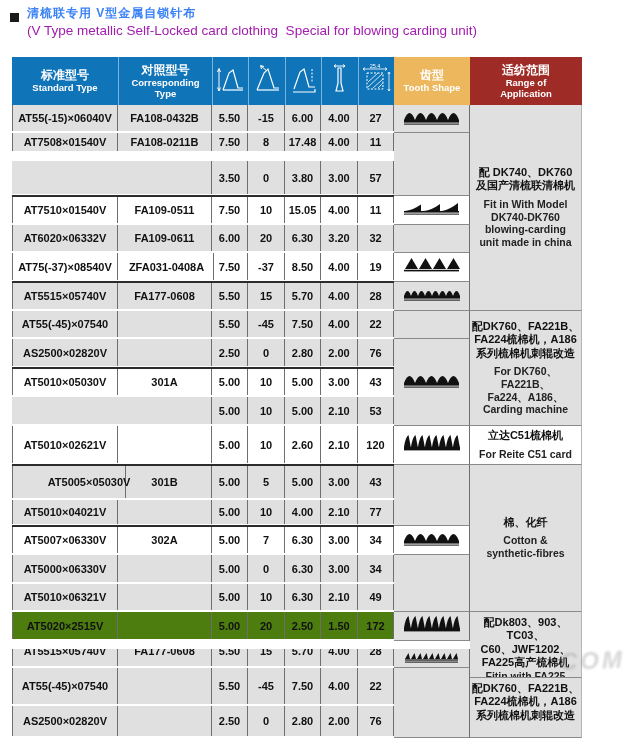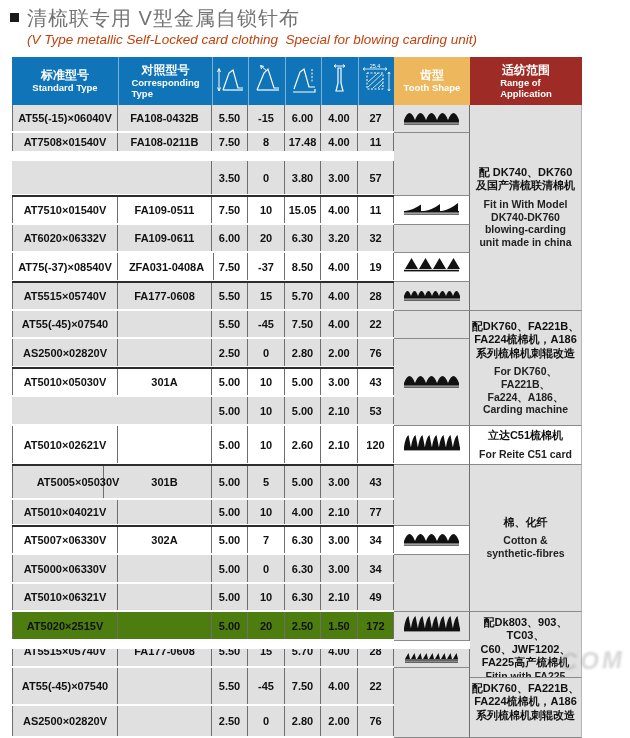--- a/index.html
+++ b/index.html
@@ -2,25 +2,25 @@
 <html><head>
 <meta charset="utf-8">
 <style>
   html,body{margin:0;padding:0;background:#fff;}
   #stage{position:relative;width:630px;height:738px;background:#fff;overflow:hidden;
          font-family:"Liberation Sans","DejaVu Sans",sans-serif;}
   
   #title-block{position:absolute;left:10px;top:6px;width:610px;}
   #title-row{display:flex;align-items:flex-start;}
   #title-bullet{width:9px;height:9px;background:#1a1a1a;margin:7px 8px 0 0;flex:0 0 auto;}
-  #title-zh{font-size:20px;font-weight:400;color:#737373;letter-spacing:1px;line-height:1.25;}
-  #title-en{font-size:13.5px;color:#c2410c;margin-left:17px;line-height:1.3;white-space:pre;font-style:italic;}
+  #title-zh{font-size:12px;font-weight:700;color:#3b82f6;letter-spacing:1px;line-height:1.25;}
+  #title-en{font-size:13.5px;color:#a21caf;margin-left:17px;line-height:1.3;white-space:pre;}
   
   .hcell{position:absolute;top:57px;height:48px;box-sizing:border-box;display:flex;
-         flex-direction:column;align-items:center;justify-content:center;text-align:left;color:#fff;}
+         flex-direction:column;align-items:center;justify-content:center;text-align:center;color:#fff;}
   .hcell .zh{font-size:12px;font-weight:700;line-height:1.25;}
   .hcell .en{font-size:9.5px;font-weight:700;line-height:1.15;white-space:pre-line;}
   .icell{position:absolute;top:57px;height:48px;box-sizing:border-box;display:flex;
          align-items:center;justify-content:center;border-left:1px solid rgba(255,255,255,.45);}
   
   .row{position:absolute;left:12px;width:382px;box-sizing:border-box;overflow:hidden;
        border-bottom:2px solid #fff;}
   .cell{position:absolute;top:0;bottom:0;display:flex;align-items:center;justify-content:center;
         font-size:11px;font-weight:700;color:#111;border-right:1px solid #6e6e6e;box-sizing:border-box;}
   .cell.first{border-left:1px solid #6e6e6e;}
@@ -384,21 +384,21 @@
           <span>2.60</span>
         </div>
         <div class="cell" style="left: 309px; width: 37px;">
           <span>2.10</span>
         </div>
         <div class="cell" style="left: 346px; width: 36px;">
           <span>120</span>
         </div>
       </div>
       <div class="row" style="top: 465px; height: 35px; background: rgb(224, 224, 224);">
-        <div class="cell first" style="left: 0px; width: 92px; padding-left: 40px;">
+        <div class="cell first" style="left: 0px; width: 114px; padding-left: 40px;">
           <span>AT5005×05030V</span>
         </div>
         <div class="cell" style="left: 106px; width: 94px;">
           <span>301B</span>
         </div>
         <div class="cell" style="left: 200px; width: 36px;">
           <span>5.00</span>
         </div>
         <div class="cell" style="left: 236px; width: 37px;">
           <span>5</span>

